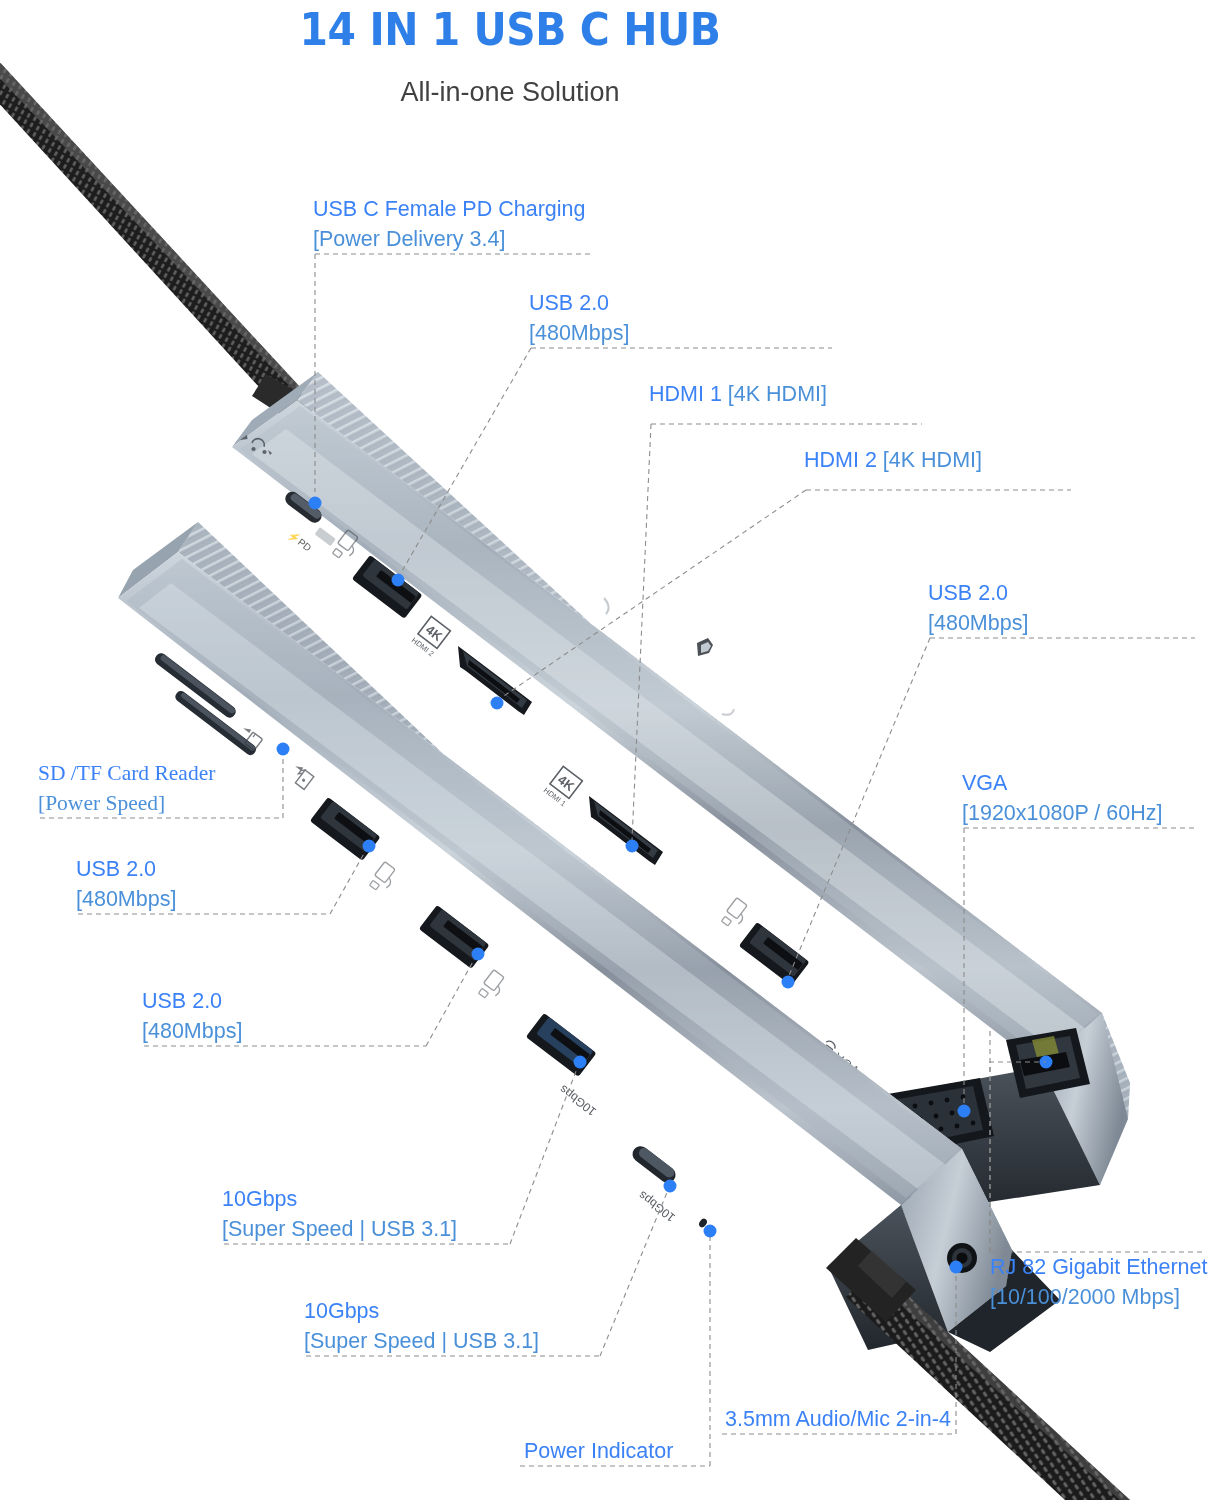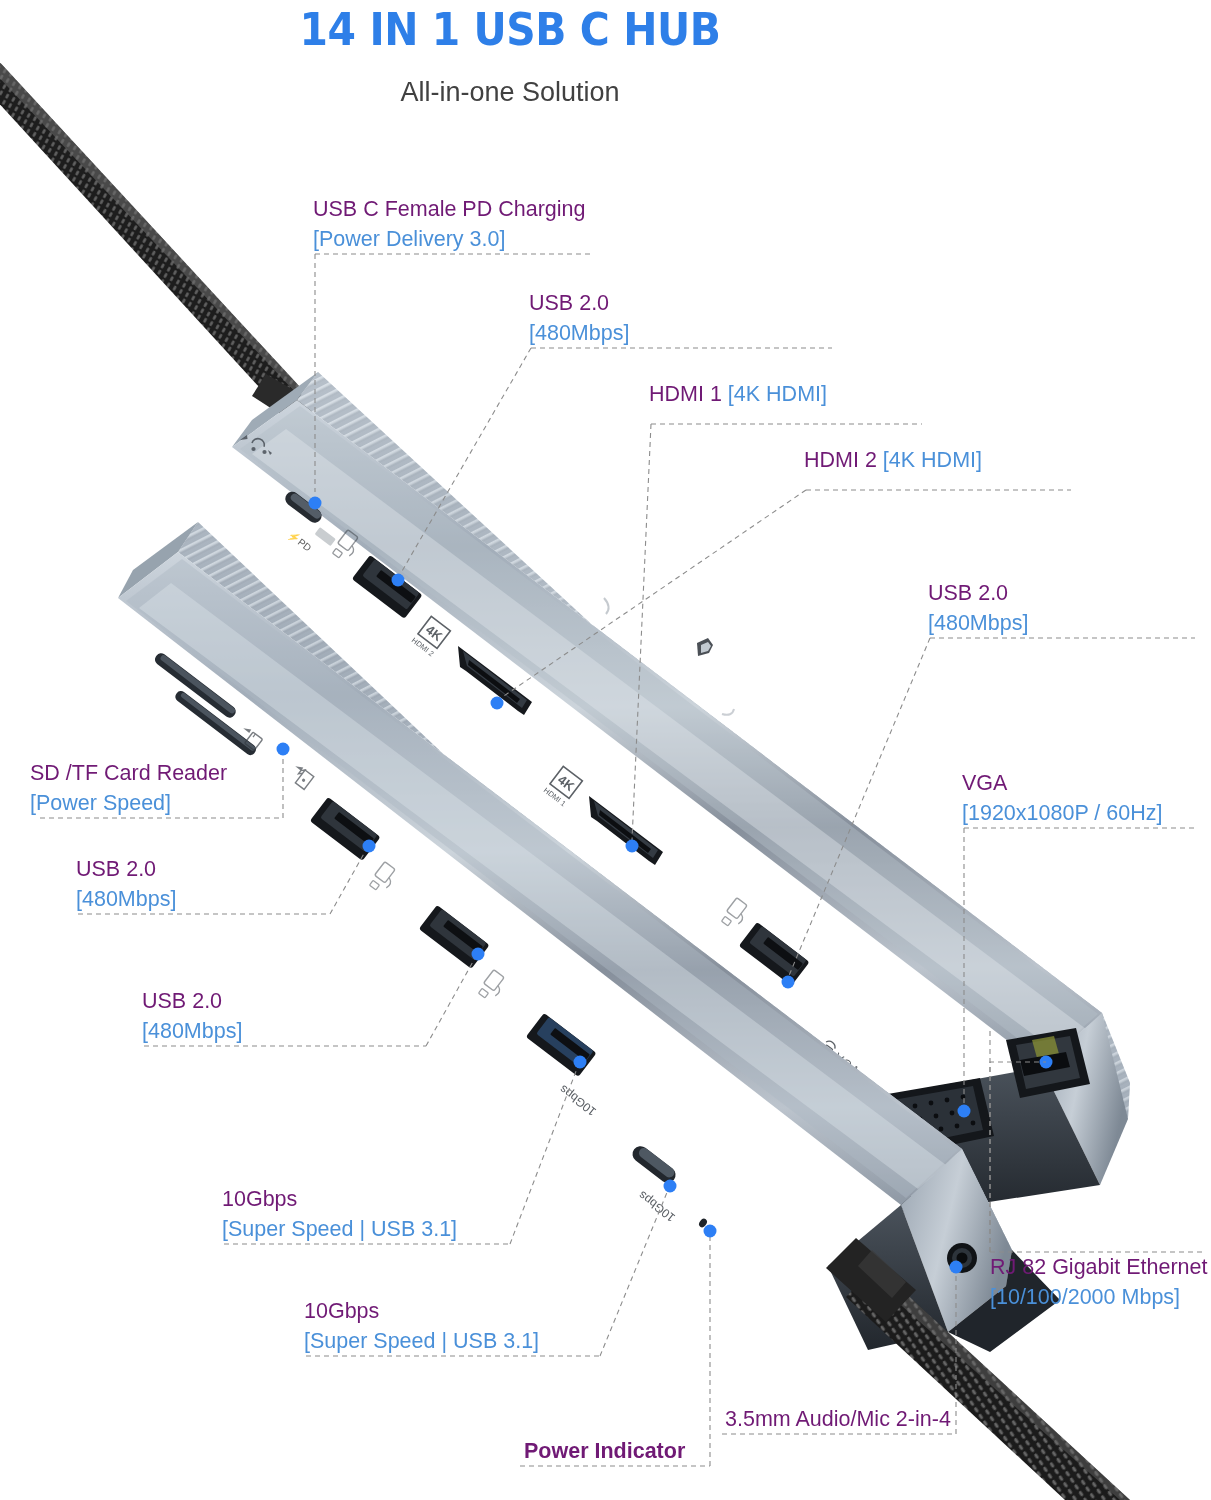--- a/index.html
+++ b/index.html
@@ -20,21 +20,21 @@
     transform:scaleX(0.93); transform-origin:center;
     font-family:"DejaVu Sans", sans-serif;
   }
   #subtitle {
     font-size:27px; color:#414141; line-height:40px;
     padding-top:16px; font-weight:400;
   }
 
   
   .callout { position:absolute; white-space:nowrap; }
-  .callout .l1 { font-size:21.5px; color:#701a75; line-height:30px; }
+  .callout .l1 { font-size:21.5px; color:#3b82f6; line-height:30px; }
   .callout .l2 { font-size:21.5px; color:#4a90d9; line-height:30px; }
   .callout.inline .l1 { display:inline; }
   .callout.inline .l2 { display:inline; color:#4a90d9; }
 
   
   #leaders, #product { position:absolute; top:0; left:0; width:1211px; height:1500px; }
   #leaders { pointer-events:none; }
   .leader { fill:none; stroke:#8c8c8c; stroke-width:1.1; stroke-dasharray:5 4; }
   .dot { fill:#2d7ff5; }
 </style>
@@ -367,21 +367,21 @@
   <path class="leader" d="M 722 1434 L 956 1434 M 956 1434 L 956 1272"></path>
   <circle class="dot" cx="956" cy="1267" r="6.5"></circle>
 
   <path class="leader" d="M 990 1252 L 1204 1252 M 990 1252 L 990 1030"></path>
   <circle class="dot" cx="1046" cy="1062" r="6.5"></circle>
   <path class="leader" d="M 990 1252 L 990 1062 L 1046 1062"></path>
 </svg>
 
 <div class="callout" style="left:313px; top:194px;">
   <div class="l1">USB C Female PD Charging</div>
-  <div class="l2">[Power Delivery 3.0]</div>
+  <div class="l2">[Power Delivery 3.4]</div>
 </div>
 
 <div class="callout" style="left:529px; top:288px;">
   <div class="l1">USB 2.0</div>
   <div class="l2">[480Mbps]</div>
 </div>
 
 <div class="callout inline" style="left:649px; top:379px;text-align:right;">
   <span class="l1">HDMI 1 </span><span class="l2">[4K HDMI]</span>
 </div>
@@ -393,21 +393,21 @@
 <div class="callout" style="left:928px; top:578px;">
   <div class="l1">USB 2.0</div>
   <div class="l2">[480Mbps]</div>
 </div>
 
 <div class="callout" style="left:962px; top:768px;">
   <div class="l1">VGA</div>
   <div class="l2">[1920x1080P / 60Hz]</div>
 </div>
 
-<div class="callout" style="left:30px;  top:758px;">
+<div class="callout" style="left:38px;  top:758px;font-family:Liberation Serif, serif;">
   <div class="l1">SD /TF Card Reader</div>
   <div class="l2">[Power Speed]</div>
 </div>
 
 <div class="callout" style="left:76px;  top:854px;">
   <div class="l1">USB 2.0</div>
   <div class="l2">[480Mbps]</div>
 </div>
 
 <div class="callout" style="left:142px; top:986px;">
@@ -427,15 +427,15 @@
 
 <div class="callout" style="left:990px; top:1252px;">
   <div class="l1">RJ 82 Gigabit Ethernet</div>
   <div class="l2">[10/100/2000 Mbps]</div>
 </div>
 
 <div class="callout" style="left:725px; top:1404px;">
   <div class="l1">3.5mm Audio/Mic 2-in-4</div>
 </div>
 
-<div class="callout" style="left:524px; top:1436px;font-weight:bold;">
+<div class="callout" style="left:524px; top:1436px;">
   <div class="l1">Power Indicator</div>
 </div>
 
 </body></html>

